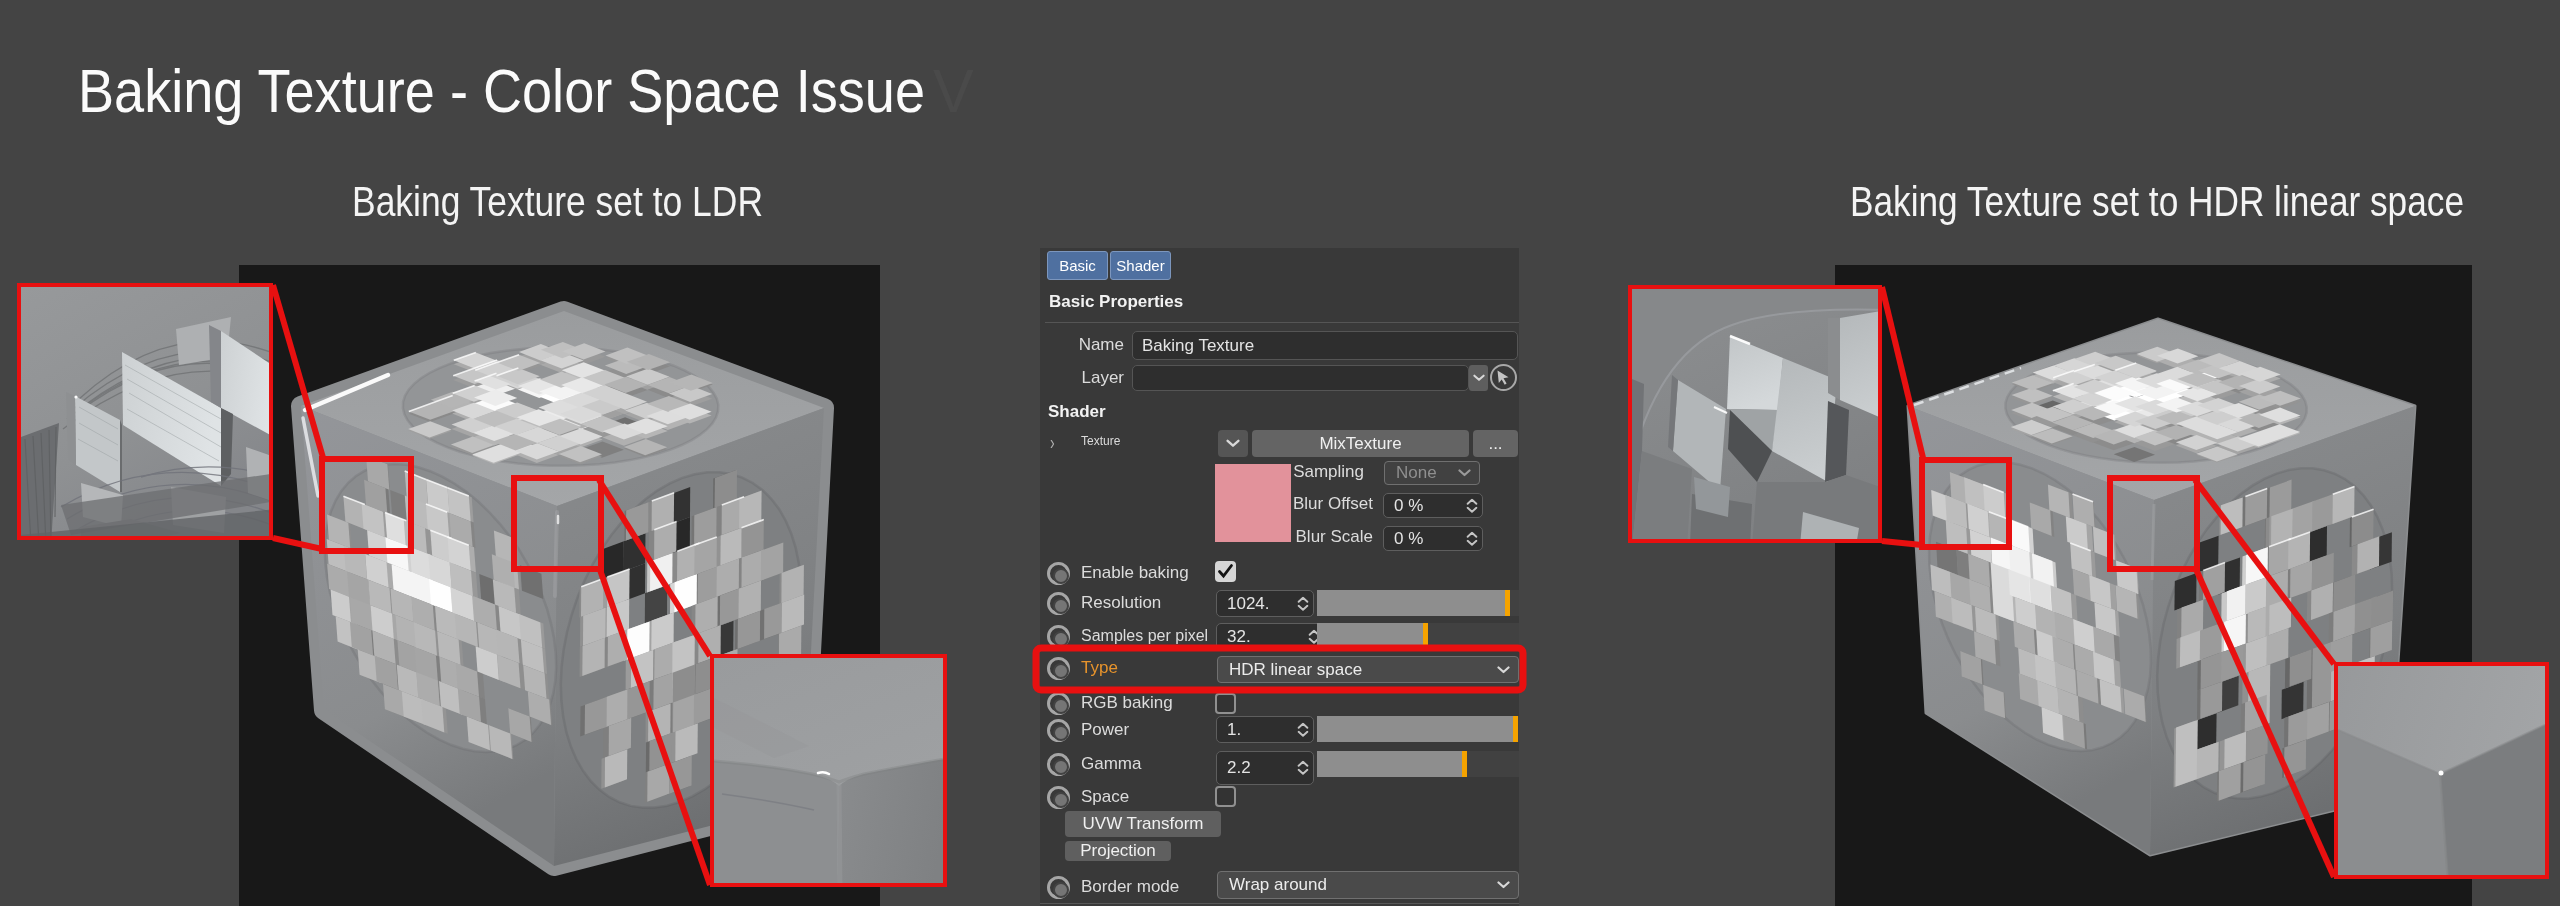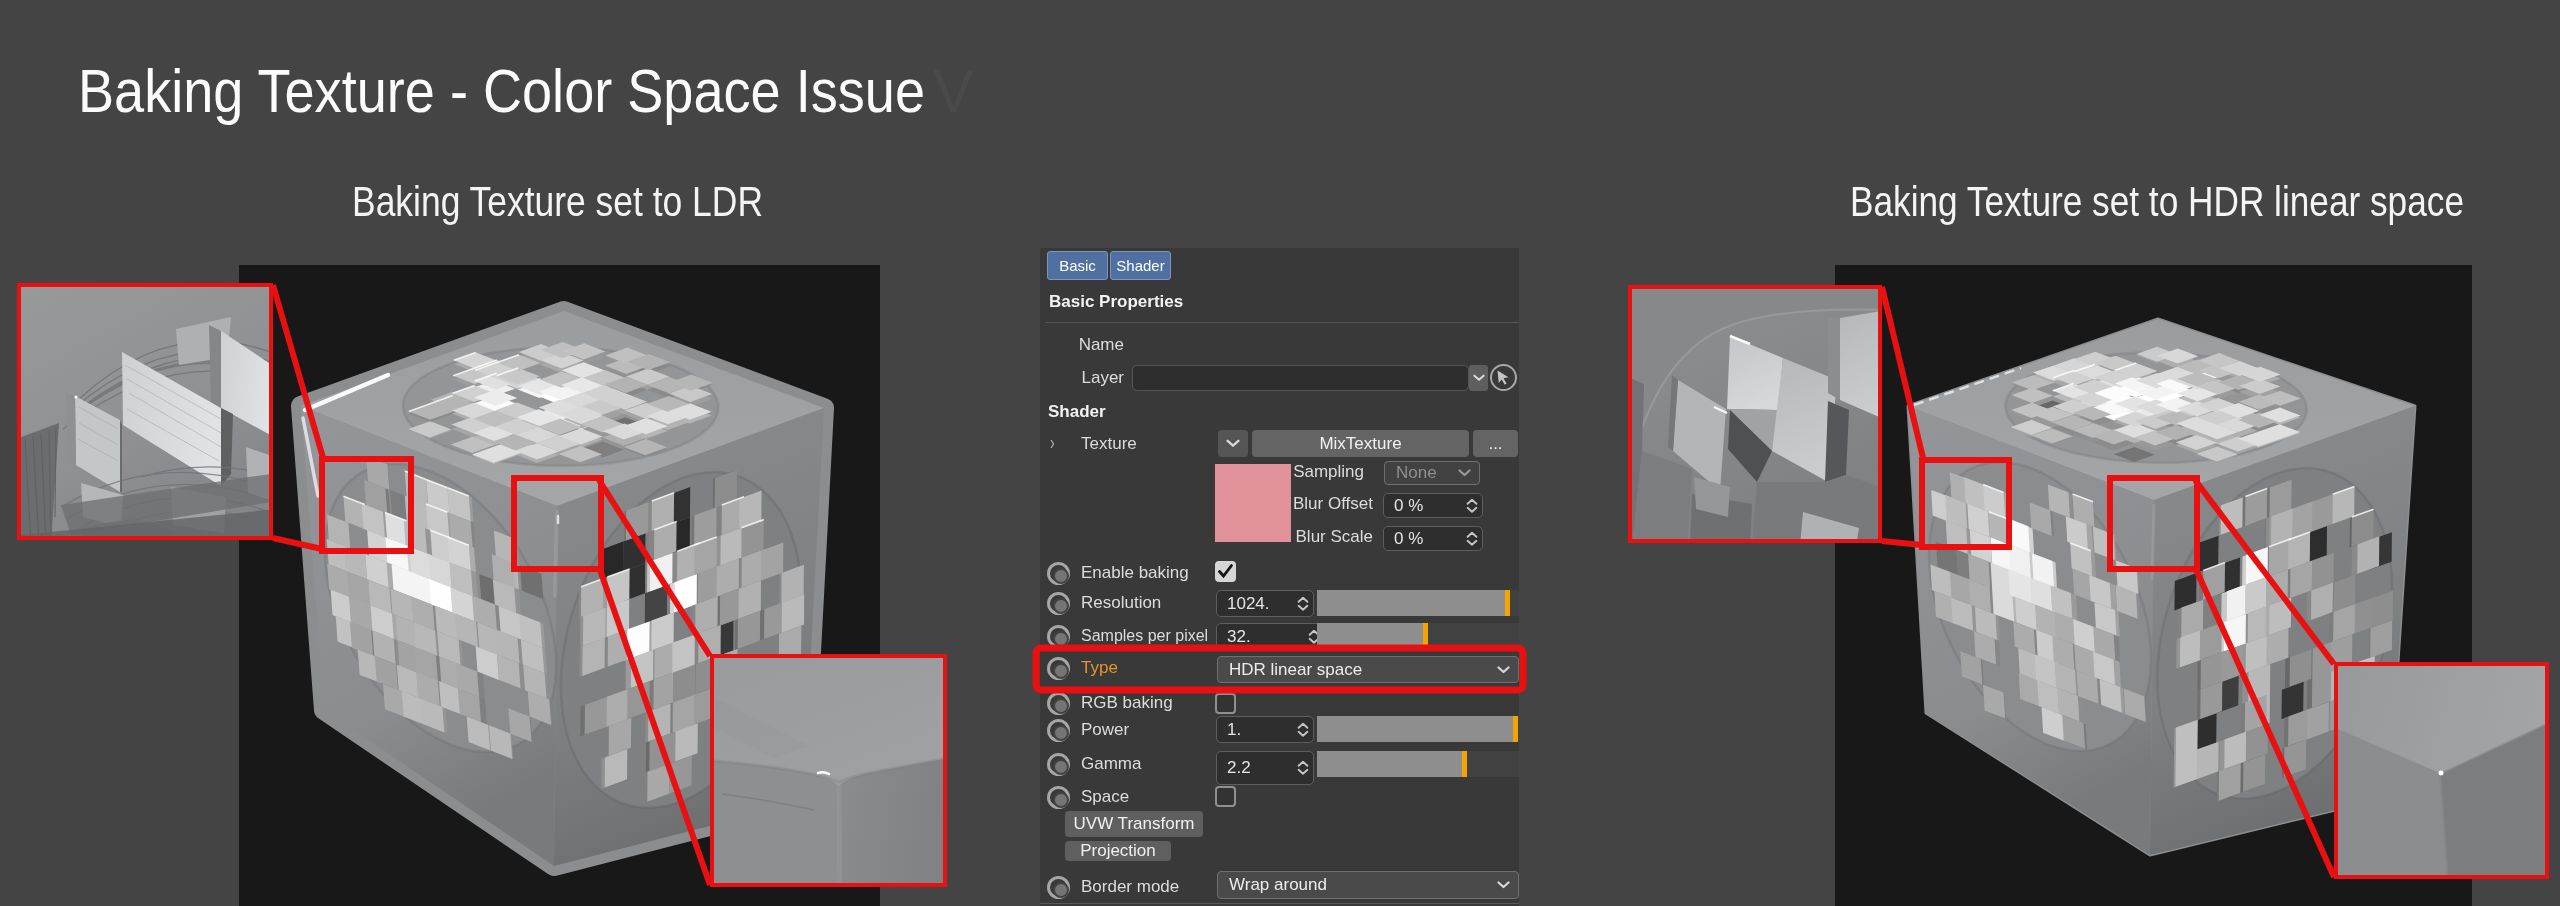--- a/index.html
+++ b/index.html
@@ -866,33 +866,36 @@
       <path d="M 79 140 L 186 103" stroke="#e8eaec" stroke-width="2.5" stroke-dasharray="10 6" opacity="0.85" fill="none"></path>
     </svg>
 </div>
 
 <div class="abs" style="left:1040px;top:248px;width:479px;height:658px;background:#393939;">
 <div style="position:absolute;left:7px;top:3px;width:61px;height:29px;background:#4f70a0;border:1px solid #7c96bd;border-radius:3px;box-sizing:border-box;display:flex;align-items:center;justify-content:center;font-size:15px;color:#fff;">Basic</div>
     <div style="position:absolute;left:70px;top:3px;width:61px;height:29px;background:#4f70a0;border:1px solid #7c96bd;border-radius:3px;box-sizing:border-box;display:flex;align-items:center;justify-content:center;font-size:15px;color:#fff;">Shader</div>
     <div style="position:absolute;top:44px;font-size:17px;color:#f2f2f2;white-space:nowrap;font-weight:700;left:9px;">Basic Properties</div>
     <div style="position:absolute;left:5px;top:74px;width:474px;height:1px;background:#555555;"></div>
     <div style="position:absolute;top:87px;font-size:17px;color:#dcdcdc;white-space:nowrap;font-weight:400;right:395px;text-align:right;">Name</div>
+    <div style="position:absolute;left:92px;top:83px;width:386px;height:29px;background:#2e2e2e;border:1px solid #555555;border-radius:5px;box-sizing:border-box;">
+      <div style="position:absolute;left:9px;top:50%;transform:translateY(-50%);font-size:17px;color:#e4e4e4;">Baking Texture</div>
+    </div>
     <div style="position:absolute;top:120px;font-size:17px;color:#dcdcdc;white-space:nowrap;font-weight:400;right:395px;text-align:right;">Layer</div>
     <div style="position:absolute;left:92px;top:117px;width:337px;height:26px;background:#2e2e2e;border:1px solid #555555;border-radius:5px;box-sizing:border-box;"></div>
     <div style="position:absolute;left:429px;top:117px;width:19px;height:26px;background:#5e5e5e;border-radius:3px;display:flex;align-items:center;justify-content:center;line-height:0;">
       <svg width="12" height="8" viewBox="0 0 13 8" xmlns="http://www.w3.org/2000/svg">
         <path d="M1.5 1.5 L6.5 6 L11.5 1.5" stroke="#d8d8d8" stroke-width="2.2" fill="none" stroke-linecap="round" stroke-linejoin="round"></path>
       </svg>
     </div>
     <div style="position:absolute;left:450px;top:116px;width:27px;height:27px;border:2px solid #a8a8a8;border-radius:50%;box-sizing:border-box;line-height:0;"><svg width="23" height="23" viewBox="0 0 23 23" xmlns="http://www.w3.org/2000/svg">
         <path d="M5.5 4.5 L16.5 11.2 L11.5 12.2 L14.6 17.6 L12.7 18.7 L9.7 13.6 L6.8 17 Z" fill="#c4c4c4"></path>
       </svg></div>
     <div style="position:absolute;top:154px;font-size:17px;color:#f2f2f2;white-space:nowrap;font-weight:700;left:8px;">Shader</div>
     <div style="position:absolute;left:10px;top:186px;font-size:14px;color:#b0b0b0;transform:scaleY(1.4);">›</div>
-    <div style="position:absolute;top:186px;font-size:17px;color:#dcdcdc;white-space:nowrap;font-weight:400;left:41px;">Texture</div>
+    <div style="position:absolute;top:186px;font-size:12px;color:#dcdcdc;white-space:nowrap;font-weight:400;left:41px;">Texture</div>
     <div style="position:absolute;left:178px;top:182px;width:30px;height:27px;background:#555555;border-radius:4px;display:flex;align-items:center;justify-content:center;line-height:0;">
       <svg width="14" height="9" viewBox="0 0 13 8" xmlns="http://www.w3.org/2000/svg">
         <path d="M1.5 1.5 L6.5 6 L11.5 1.5" stroke="#d8d8d8" stroke-width="2.2" fill="none" stroke-linecap="round" stroke-linejoin="round"></path>
       </svg>
     </div>
     <div style="position:absolute;left:212px;top:182px;width:217px;height:27px;background:#646464;border-radius:4px;display:flex;align-items:center;justify-content:center;font-size:17px;color:#f0f0f0;">MixTexture</div>
     <div style="position:absolute;left:433px;top:182px;width:45px;height:27px;background:#646464;border-radius:4px;display:flex;align-items:center;justify-content:center;font-size:17px;color:#f0f0f0;">...</div>
     <div style="position:absolute;left:175px;top:216px;width:76px;height:78px;background:#e2929b;"></div>
     <div style="position:absolute;top:214px;font-size:17px;color:#dcdcdc;white-space:nowrap;font-weight:400;right:155px;">Sampling</div>
     <div style="position:absolute;left:344px;top:213px;width:96px;height:24px;background:#414141;border:1px solid #707070;border-radius:4px;box-sizing:border-box;">
@@ -1021,21 +1024,21 @@
     </div>
     <div style="position:absolute;left:277px;top:503px;width:202px;height:26px;background:#414141;">
       <div style="position:absolute;left:0;top:0;width:145px;height:26px;background:#8e8e8e;"></div>
       <div style="position:absolute;left:145px;top:0;width:5px;height:26px;background:#f5a300;"></div>
     </div>
     <div style="position:absolute;left:7px;top:538px;width:23px;height:23px;border-radius:50%;border:3px solid #a6a6a6;background:#393939;box-sizing:border-box;">
       <div style="position:absolute;left:2.5px;top:2.5px;width:12px;height:12px;border-radius:50%;background:#757575;border:2px solid #424242;box-sizing:content-box;"></div>
     </div>
     <div style="position:absolute;top:539px;font-size:17px;color:#dcdcdc;white-space:nowrap;font-weight:400;left:41px;">Space</div>
     <div style="position:absolute;left:175px;top:538px;width:21px;height:21px;background:#333333;border:2px solid #909090;border-radius:4px;box-sizing:border-box;"></div>
-    <div style="position:absolute;left:25px;top:563px;width:138px;height:26px;background:#5f5f5f;border-radius:4px;display:flex;align-items:center;justify-content:center;font-size:17px;color:#f0f0f0;">UVW Transform</div>
+    <div style="position:absolute;left:25px;top:563px;width:156px;height:26px;background:#5f5f5f;border-radius:4px;display:flex;align-items:center;justify-content:center;font-size:17px;color:#f0f0f0;">UVW Transform</div>
     <div style="position:absolute;left:25px;top:593px;width:106px;height:20px;background:#5f5f5f;border-radius:4px;display:flex;align-items:center;justify-content:center;font-size:17px;color:#f0f0f0;">Projection</div>
     <div style="position:absolute;left:7px;top:628px;width:23px;height:23px;border-radius:50%;border:3px solid #a6a6a6;background:#393939;box-sizing:border-box;">
       <div style="position:absolute;left:2.5px;top:2.5px;width:12px;height:12px;border-radius:50%;background:#757575;border:2px solid #424242;box-sizing:content-box;"></div>
     </div>
     <div style="position:absolute;top:629px;font-size:17px;color:#dcdcdc;white-space:nowrap;font-weight:400;left:41px;">Border mode</div>
     <div style="position:absolute;left:177px;top:623px;width:302px;height:28px;background:#4a4a4a;border:1px solid #707070;border-radius:4px;box-sizing:border-box;">
       <div style="position:absolute;left:11px;top:50%;transform:translateY(-50%);font-size:17px;color:#ececec;">Wrap around</div>
       <div style="position:absolute;right:8px;top:50%;transform:translateY(-50%);line-height:0;"><svg width="13" height="8" viewBox="0 0 13 8" xmlns="http://www.w3.org/2000/svg">
           <path d="M1.5 1.5 L6.5 6 L11.5 1.5" stroke="#d8d8d8" stroke-width="2.2" fill="none" stroke-linecap="round" stroke-linejoin="round"></path>
         </svg></div>

